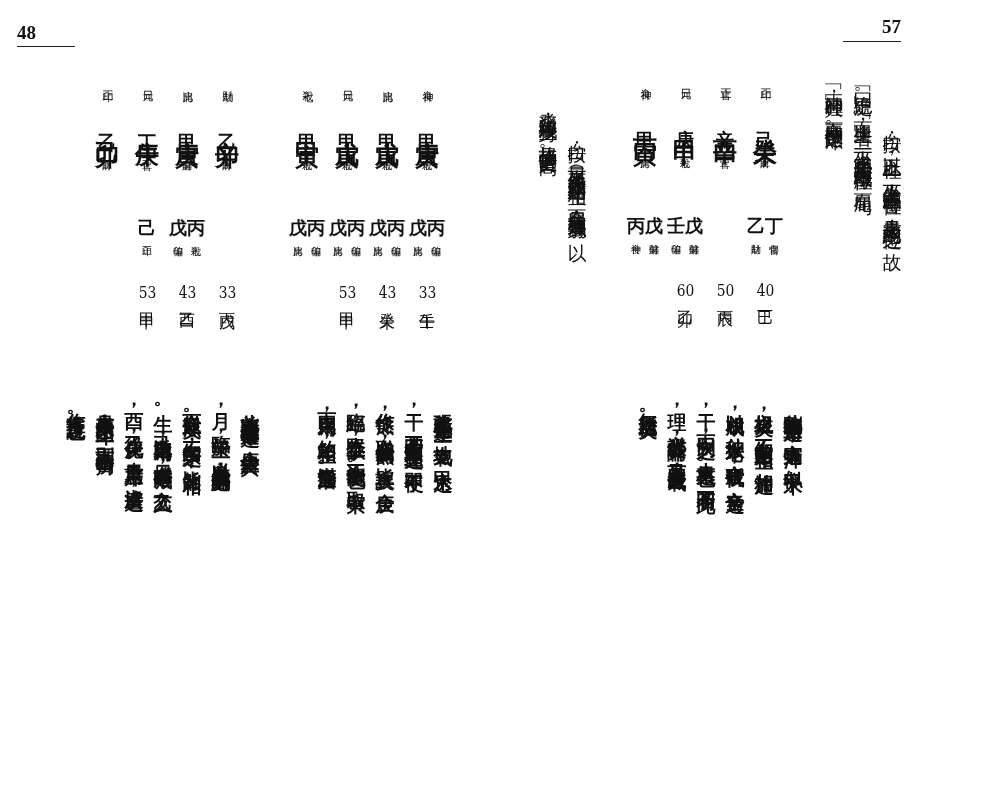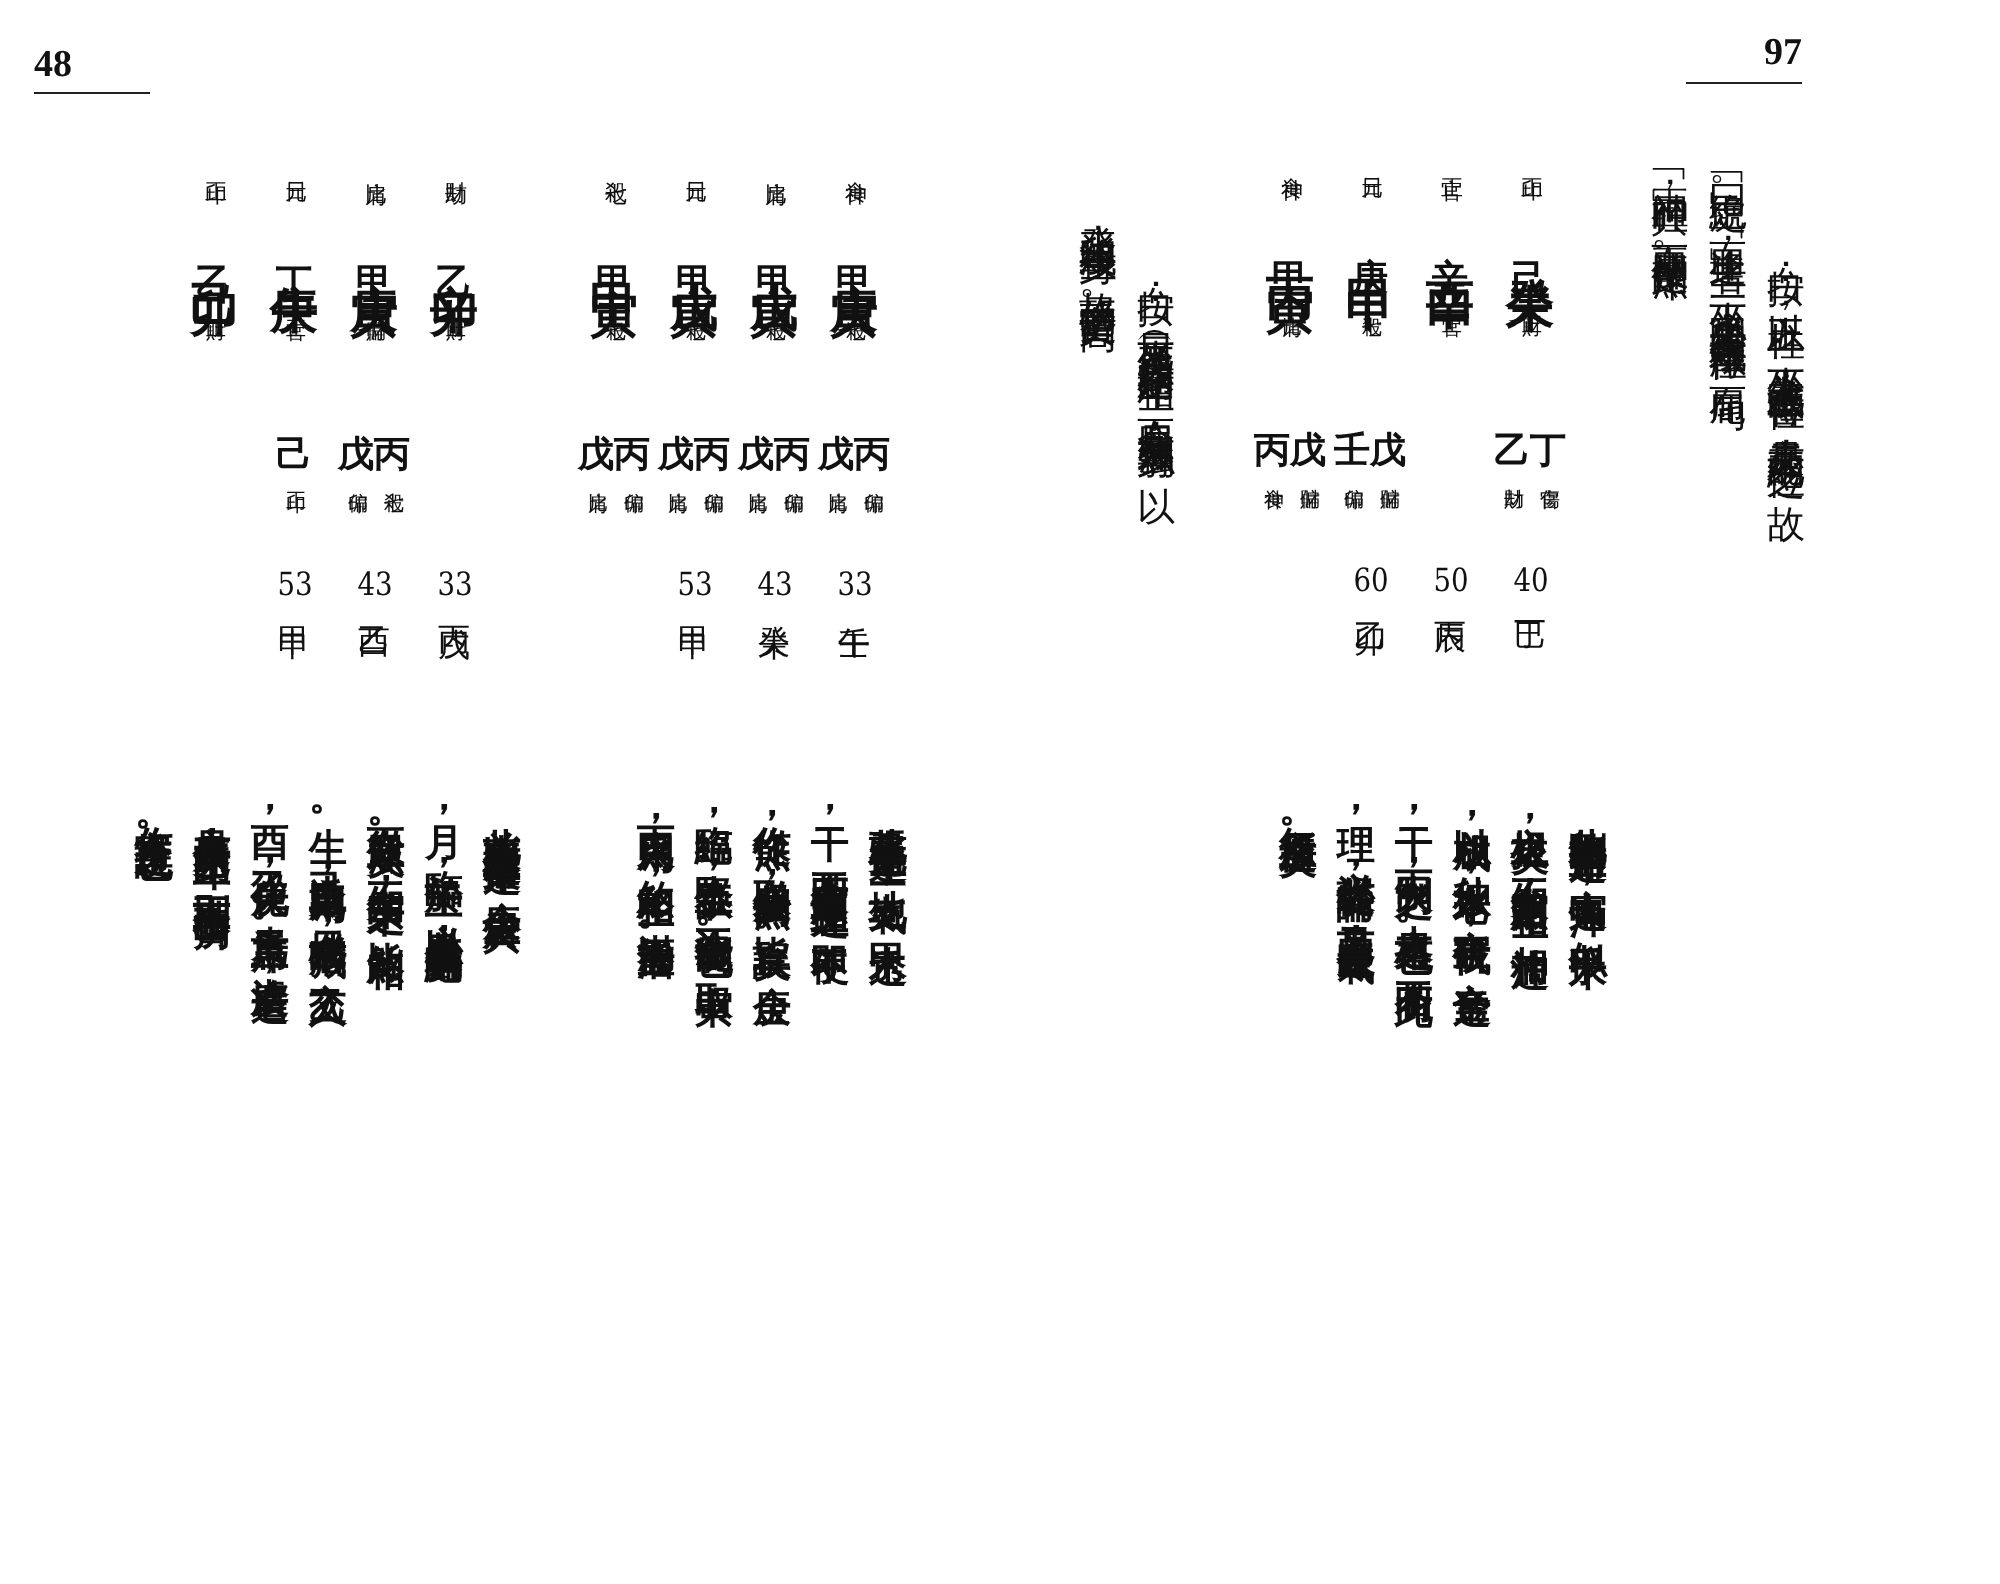--- a/index.html
+++ b/index.html
@@ -21,21 +21,21 @@
   .hs .god { writing-mode: vertical-rl; font-size: 10px; line-height: 11px; font-family: "DejaVu Sans", sans-serif; }
   .hidden2 { margin-top: 16px; min-height: 56px; display: flex; flex-direction: row-reverse; }
   .luck { writing-mode: vertical-rl; text-orientation: upright; font-size: 16px; line-height: 18px; margin-top: 10px; font-family: "DejaVu Serif", serif; min-height: 60px; letter-spacing: 1px; }
   .luck .age { text-combine-upright: all; }
 </style>
 </head>
 <body>
 
 <div class="pagenum" style="left:17px; top:22px;">48</div>
 <div class="pagerule" style="left:17px; top:46px; width:58px;"></div>
-<div class="pagenum" style="left:882px; top:16px;">97</div>
+<div class="pagenum" style="left:882px; top:16px;">57</div>
 <div class="pagerule" style="left:843px; top:41px; width:58px;"></div>
 
 <div class="vcol" style="left:880px; top:118px;">白按：以上五柱，坐下為七煞或正官旺位，亦是天干的死絕之位，故</div>
 <div class="vcol" style="left:851px; top:78px;">曰「絶處」。而「逢生」者，坐下一字必是印星的長生或庫祿位。而尾句</div>
 <div class="vcol" style="left:822px; top:78px;">「兩神」興旺，而兩神便是煞印。</div>
 
 <div class="chart" style="left:625px; top:80px;">
   <div class="pillar">
     <div class="role">正印</div>
     <div class="gz">癸未</div>

